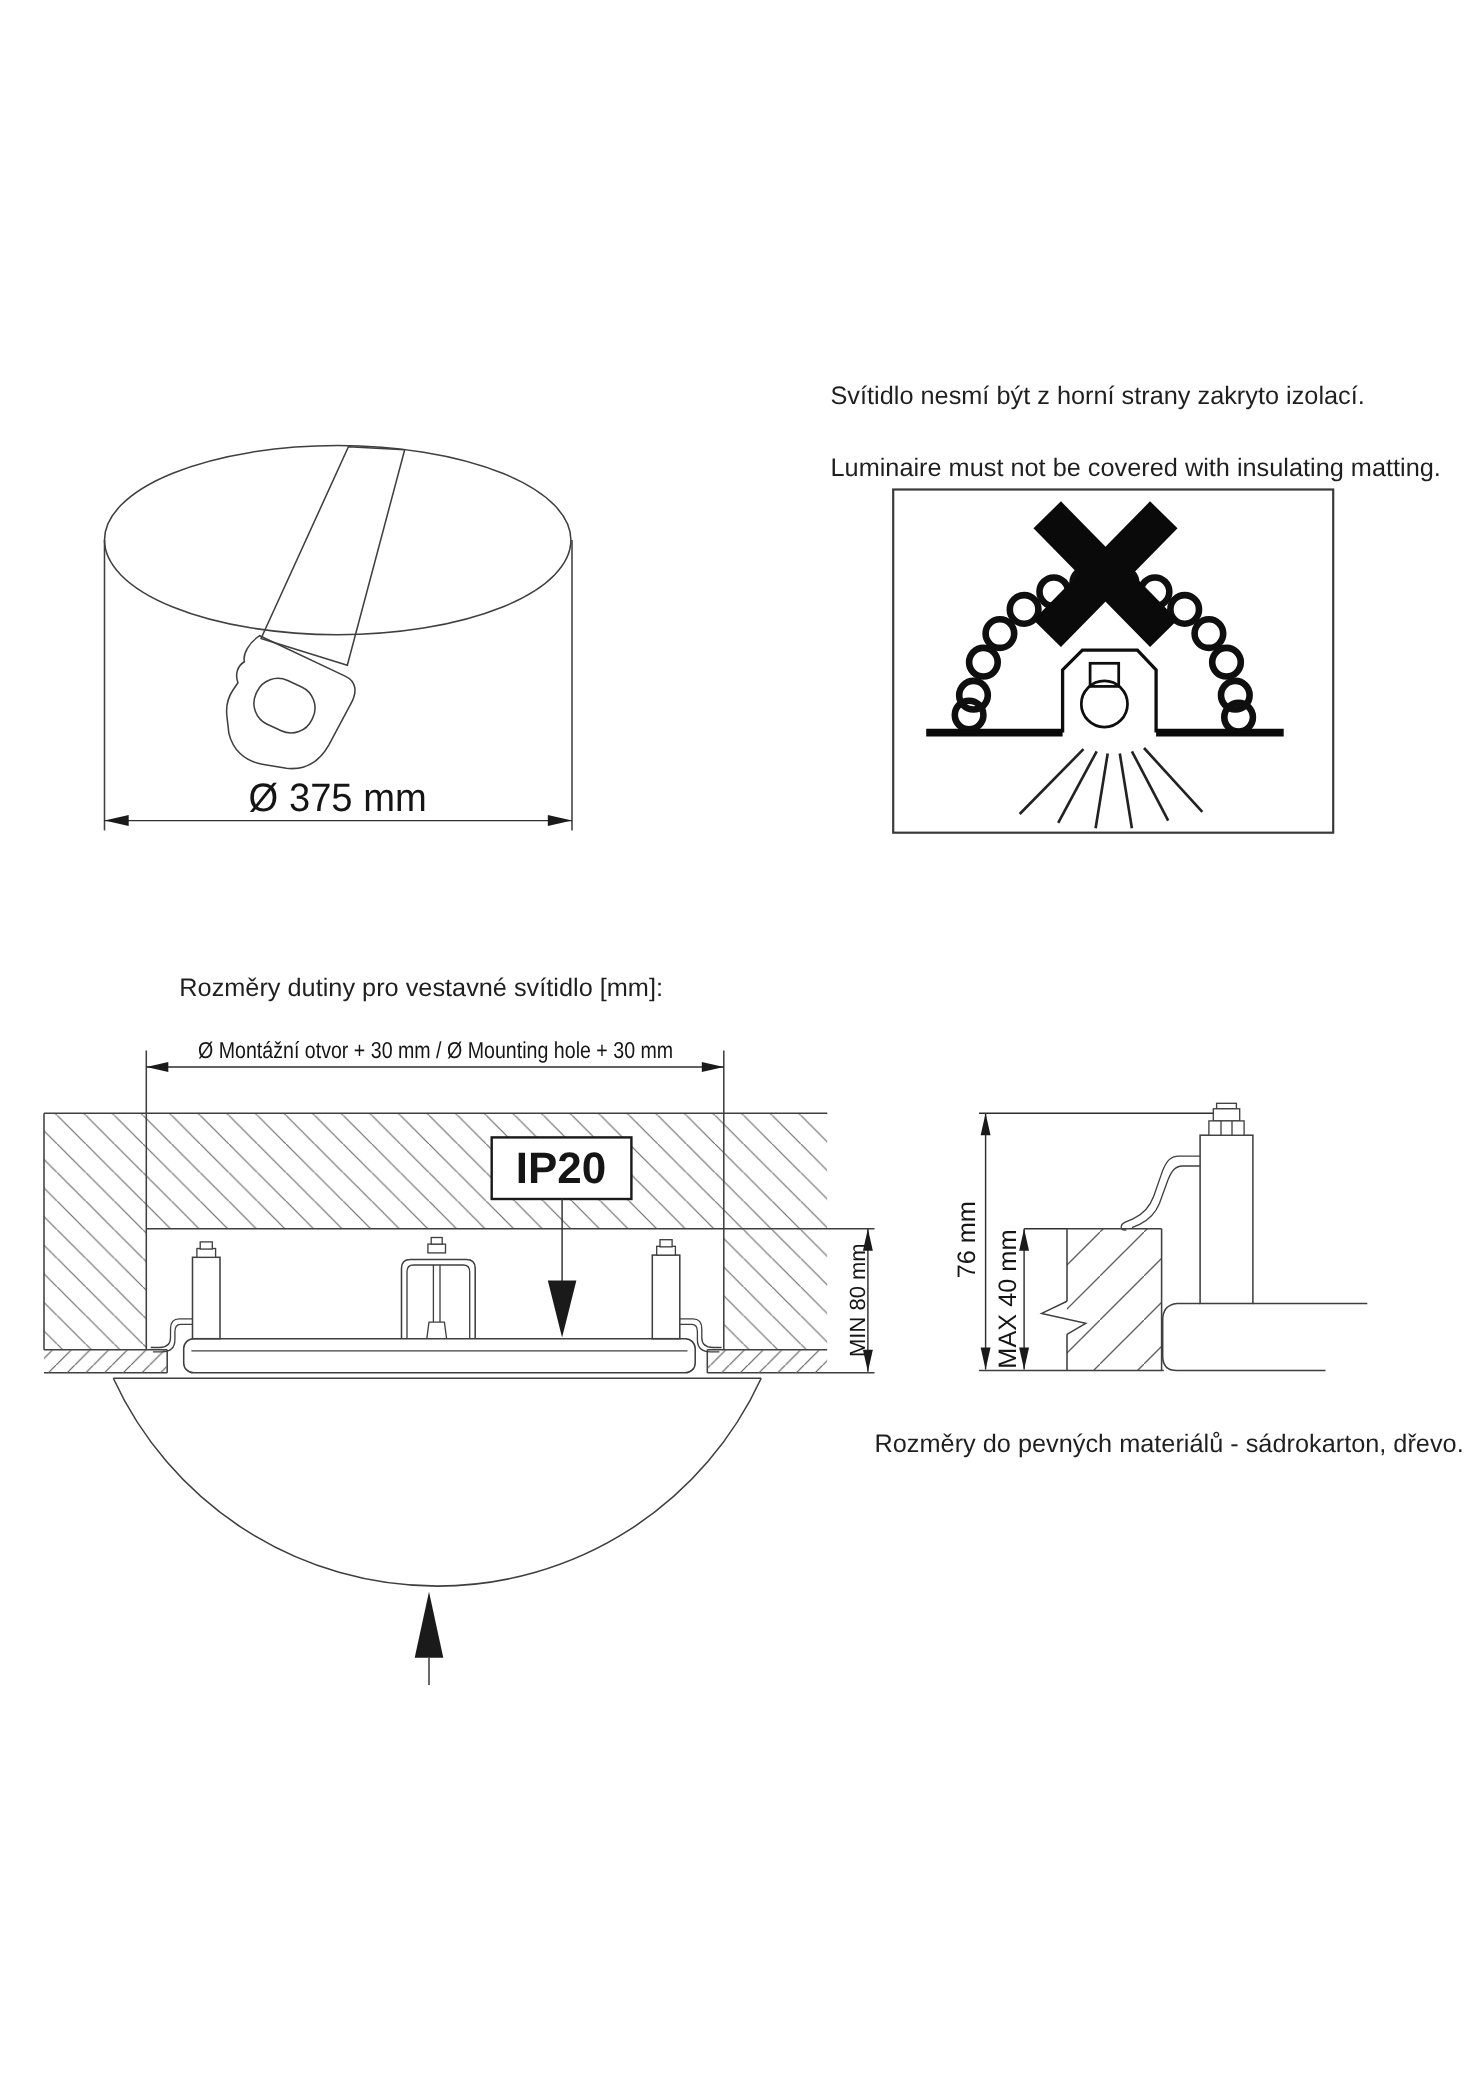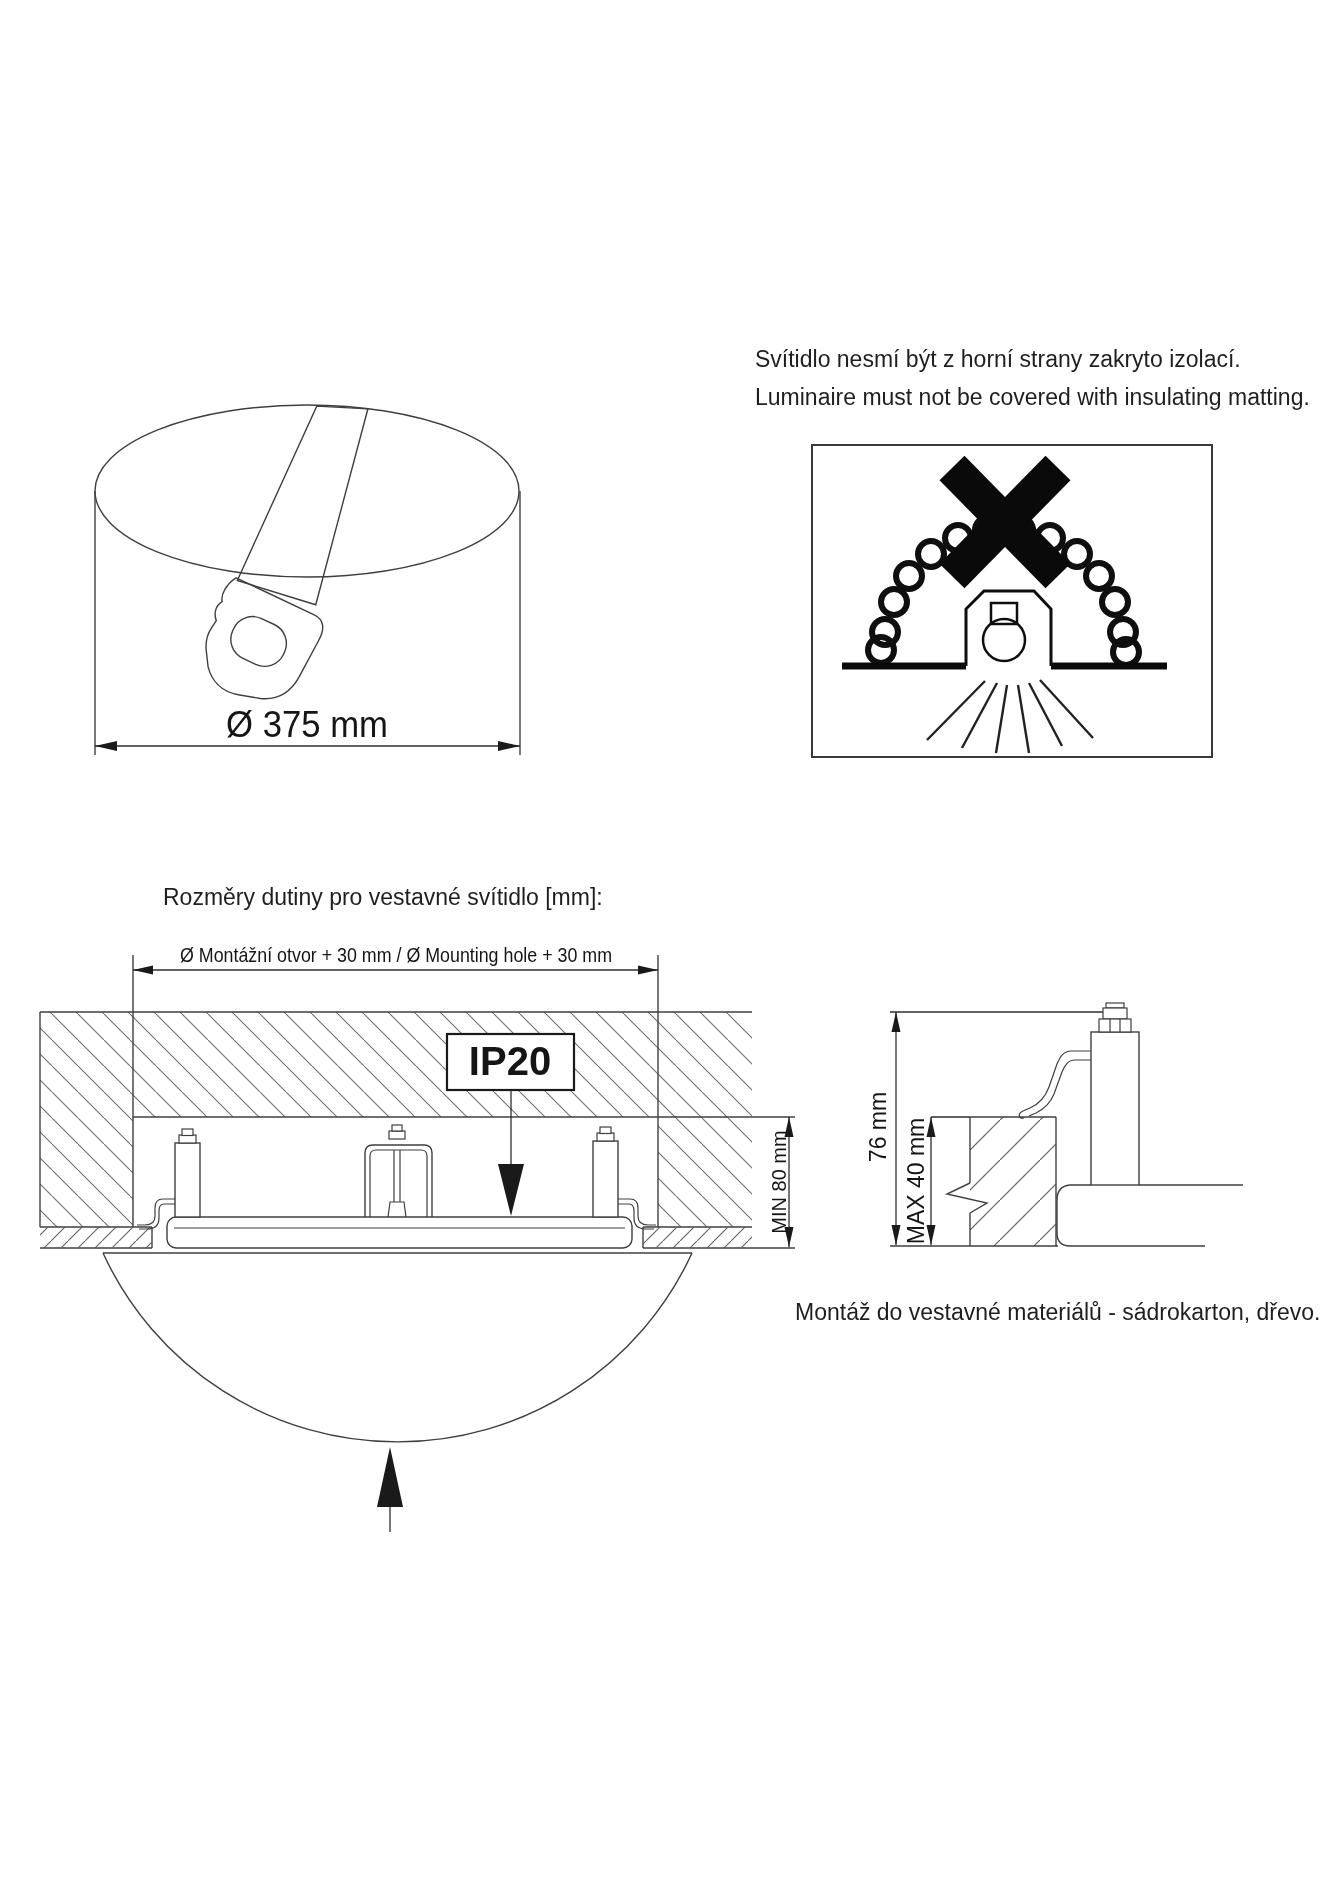--- a/index.html
+++ b/index.html
@@ -17,21 +17,21 @@
   .arrow{fill:#1a1a1a;stroke:none;}
   .white{fill:#ffffff;}
   .blk{stroke:#0e0e0e;fill:none;}
 </style>
 </head>
 <body>
 
 <div id="page">
 
   <div class="abs note" style="left:755px;top:346px;">Svítidlo nesmí být z horní strany zakryto izolací.</div>
-  <div class="abs note" style="left:755px;top:384px;">Luminaire must not be covered with insulating matting.</div>
+  <div class="abs note" style="left:755px;top:412px;">Luminaire must not be covered with insulating matting.</div>
 
   <svg class="abs" style="left:30px;top:320px;" width="520" height="460" viewBox="30 320 520 460">
     <g>
       <ellipse class="thin" cx="307" cy="491" rx="212" ry="86"></ellipse>
       <line class="thin" x1="95" y1="491" x2="95" y2="755"></line>
       <line class="thin" x1="520" y1="491" x2="520" y2="755"></line>
     </g>
     <g transform="translate(272,608) rotate(20)">
       <polygon class="thin" points="-27,-205 22,-220 40,-18 -42,-14"></polygon>
       <path class="thin" d="M-44,-16 L42,-8 C53,-7 57,2 55,14 L49,56 C46,74 36,85 20,89 L-2,93 C-19,96 -32,89 -40,77 L-47,63 C-51,55 -52,47 -50,39 L-48,31 C-53,25 -54,17 -49,11 C-53,5 -51,-7 -44,-16 Z"></path>
@@ -226,15 +226,15 @@
       <path class="thin2" d="M1091,1051 L1072,1051 C1063,1051 1060,1057 1057,1064 L1049,1087 C1045,1098 1039,1104 1030,1108 L1023,1111 C1017,1114 1019,1119 1024,1118"></path>
       <path class="thin2" d="M1091,1060 L1075,1060 C1068,1060 1065,1065 1062,1072 L1054,1094 C1050,1104 1044,1109 1036,1113 L1029,1116"></path>
     </g>
 
     <g>
       <line class="thin" x1="1139" y1="1185" x2="1243" y2="1185"></line>
       <path class="thin" d="M1091,1185 L1070,1185 C1060,1186 1057,1192 1057,1200 L1057,1233 C1057,1242 1062,1246 1070,1246 L1205,1246"></path>
     </g>
   </svg>
 
-  <div class="abs note" style="left:795px;top:1299px;">Montáž do vestavné materiálů - sádrokarton, dřevo.</div>
+  <div class="abs note" style="left:795px;top:1299px;">Rozměry do pevných materiálů - sádrokarton, dřevo.</div>
 
 </div>
 
 </body></html>

